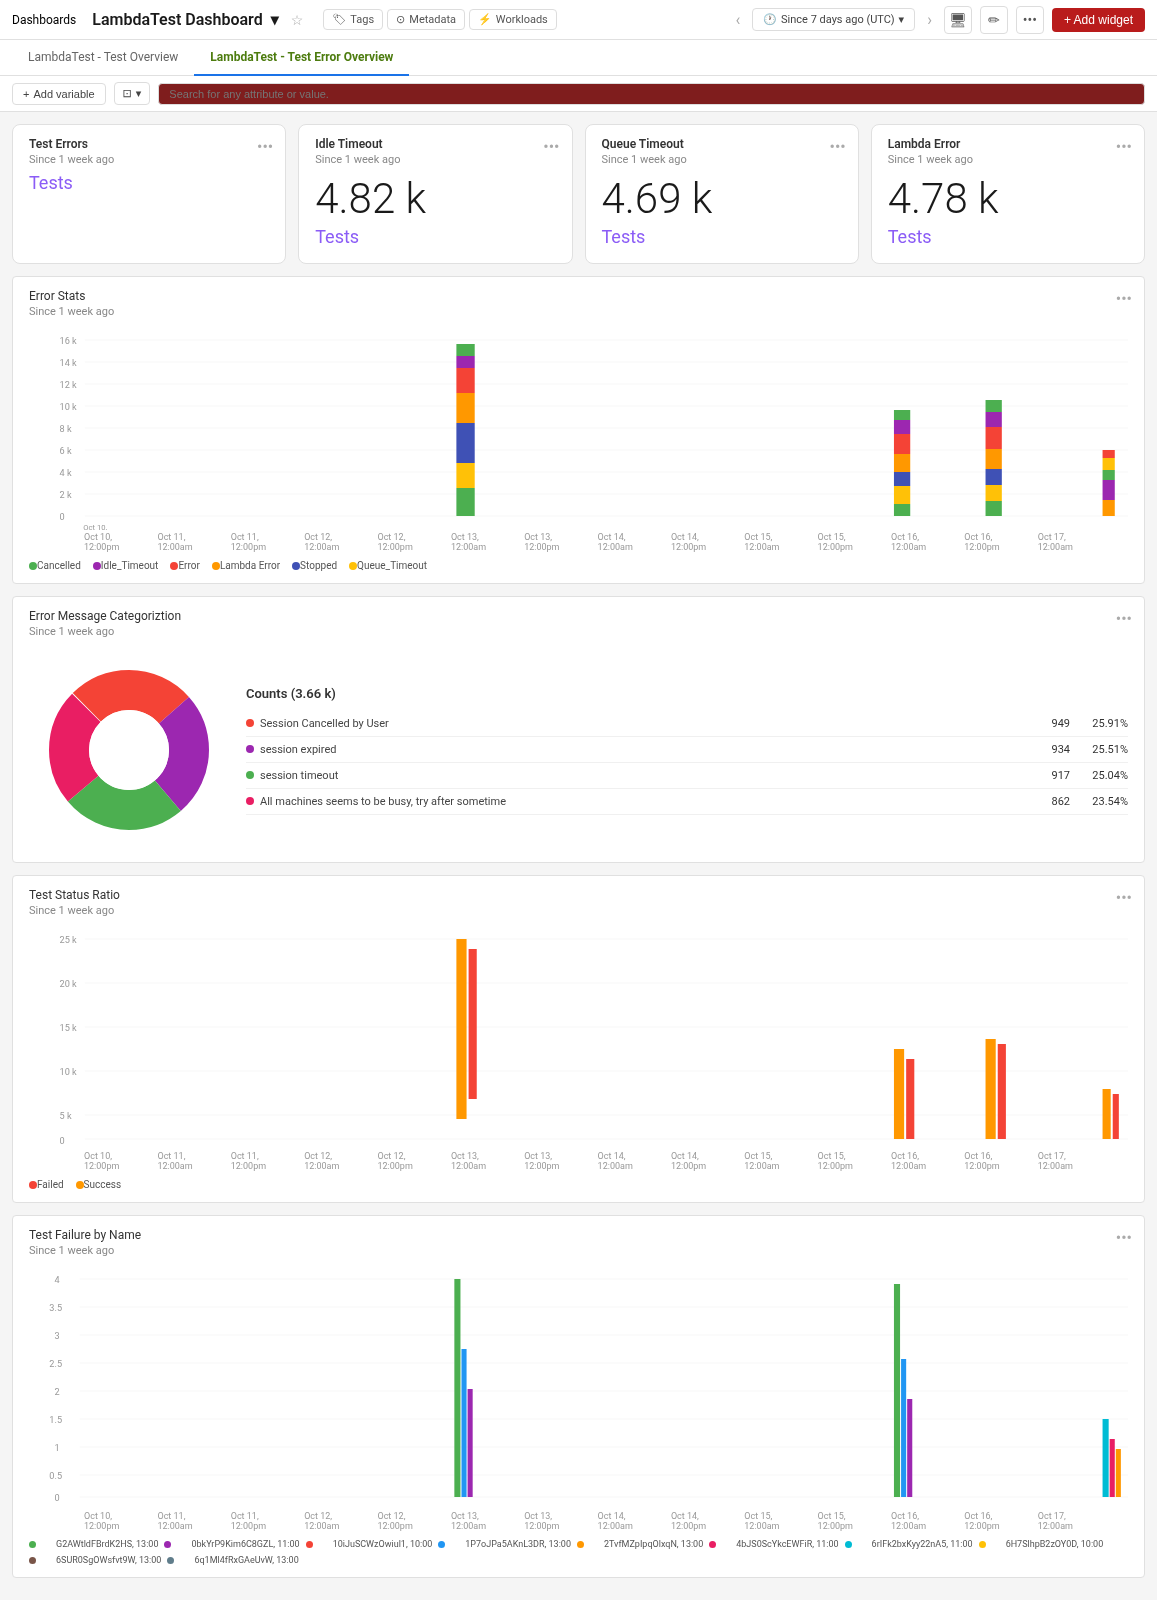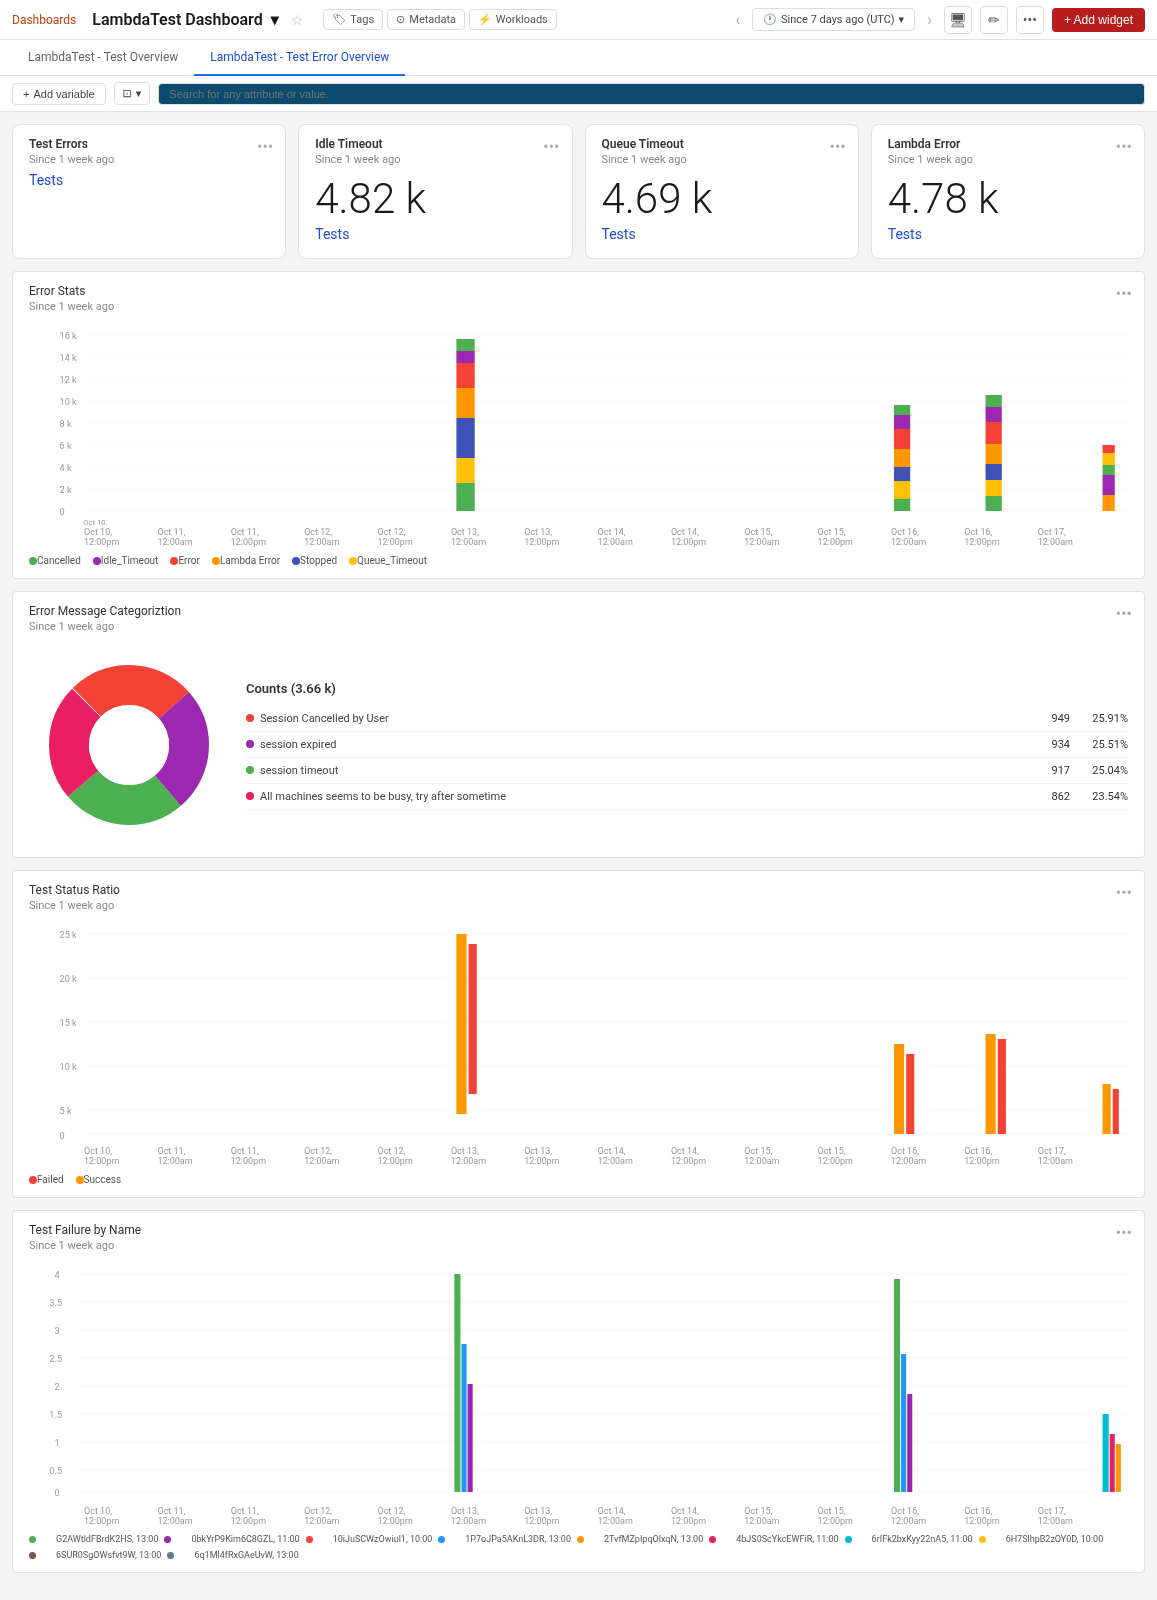--- a/index.html
+++ b/index.html
@@ -1,52 +1,52 @@
 <!DOCTYPE html>
 <html><head>
   <meta charset="utf-8">
   <style>
     * { box-sizing: border-box; margin: 0; padding: 0; }
     body { font-family: -apple-system, BlinkMacSystemFont, 'Segoe UI', Roboto, sans-serif; font-size: 12px; background: #f5f5f5; color: #333; }
 
     
     .top-bar { background: #fff; border-bottom: 1px solid #e0e0e0; padding: 0 12px; display: flex; align-items: center; height: 40px; gap: 8px; }
-    .breadcrumb-link { color: #c2410c; font-size: 12px; cursor: pointer; }
+    .breadcrumb-link { color: #000000; font-size: 12px; cursor: pointer; }
     .dashboard-title { font-size: 16px; font-weight: 600; color: #1a1a1a; }
     .star-icon { color: #aaa; font-size: 14px; cursor: pointer; margin-left: 4px; }
     .nav-tags { display: flex; gap: 4px; margin-left: 12px; }
     .nav-tag { display: flex; align-items: center; gap: 4px; padding: 3px 8px; border: 1px solid #ddd; border-radius: 4px; font-size: 11px; color: #555; cursor: pointer; background: #fff; }
     .spacer { flex: 1; }
     .top-right { display: flex; align-items: center; gap: 8px; }
     .time-selector { display: flex; align-items: center; gap: 4px; padding: 4px 10px; border: 1px solid #ddd; border-radius: 4px; font-size: 11px; cursor: pointer; background: #fff; color: #444; }
     .icon-btn { width: 28px; height: 28px; display: flex; align-items: center; justify-content: center; border: 1px solid #ddd; border-radius: 4px; cursor: pointer; background: #fff; font-size: 14px; color: #555; }
     .add-widget-btn { background: #b91c1c; color: #fff; border: none; padding: 5px 12px; border-radius: 4px; font-size: 12px; cursor: pointer; display: flex; align-items: center; gap: 4px; }
 
     
     .tab-bar { background: #fff; border-bottom: 1px solid #e0e0e0; display: flex; align-items: center; padding: 0 12px; height: 36px; gap: 0; }
     .tab { padding: 0 16px; height: 36px; display: flex; align-items: center; font-size: 12px; cursor: pointer; color: #666; border-bottom: 2px solid transparent; }
-    .tab.active { color: #1d4ed8; border-bottom: 2px solid #1a73e8; font-weight: 400; }
+    .tab.active { color: #4d7c0f; border-bottom: 2px solid #1a73e8; font-weight: 700; }
 
     
     .filter-bar { background: #fff; border-bottom: 1px solid #e0e0e0; display: flex; align-items: center; padding: 6px 12px; gap: 8px; }
     .add-var-btn { display: flex; align-items: center; gap: 4px; padding: 4px 10px; border: 1px solid #ddd; border-radius: 4px; font-size: 11px; cursor: pointer; background: #fff; color: #444; }
     .filter-btn { display: flex; align-items: center; gap: 4px; padding: 4px 8px; border: 1px solid #ddd; border-radius: 4px; font-size: 11px; cursor: pointer; background: #fff; color: #444; }
-    .search-input { flex: 1; border: 1px solid #ddd; border-radius: 4px; padding: 4px 10px; font-size: 11px; color: #999; background: #0c4a6e; }
+    .search-input { flex: 1; border: 1px solid #ddd; border-radius: 4px; padding: 4px 10px; font-size: 11px; color: #999; background: #7f1d1d; }
 
     
     .main { padding: 12px; display: flex; flex-direction: column; gap: 12px; }
 
     
     .stat-cards { display: grid; grid-template-columns: repeat(4, 1fr); gap: 12px; }
     .stat-card { background: #fff; border: 1px solid #e0e0e0; border-radius: 8px; padding: 12px 16px 16px; position: relative; }
     .stat-card-title { font-size: 12px; font-weight: 600; color: #333; }
     .stat-card-subtitle { font-size: 11px; color: #888; margin-top: 2px; }
     .stat-card-more { position: absolute; top: 12px; right: 12px; cursor: pointer; color: #aaa; font-size: 16px; }
     .stat-value { font-size: 42px; font-weight: 300; color: #1a1a1a; margin-top: 12px; line-height: 1; }
-    .stat-unit { font-size: 14px; color: #1d4ed8; margin-top: 6px; }
+    .stat-unit { font-size: 18px; color: #8b5cf6; margin-top: 6px; }
 
     
     .chart-panel { background: #fff; border: 1px solid #e0e0e0; border-radius: 4px; padding: 12px 16px; position: relative; }
     .panel-title { font-size: 12px; font-weight: 400; color: #333; }
     .panel-subtitle { font-size: 11px; color: #888; margin-top: 2px; }
     .panel-more { position: absolute; top: 12px; right: 12px; cursor: pointer; color: #aaa; font-size: 16px; }
 
     
     .bar-chart-area { margin-top: 12px; position: relative; height: 200px; }
     .bar-chart-svg { width: 100%; height: 100%; }

